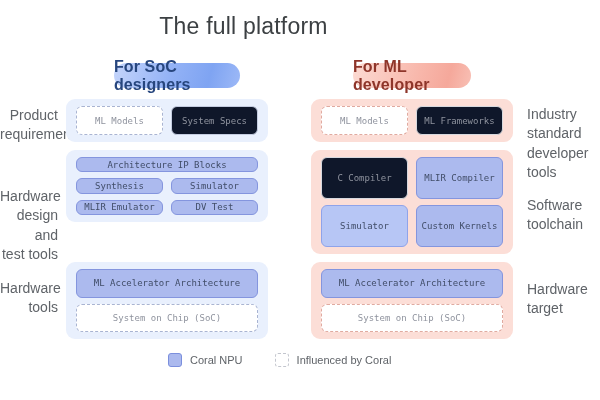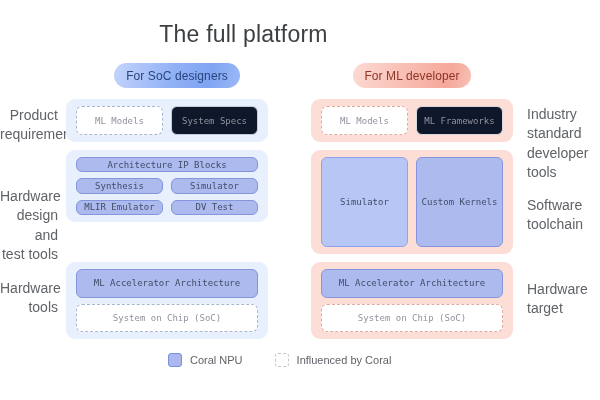--- a/index.html
+++ b/index.html
@@ -1,27 +1,27 @@
 <!DOCTYPE html>
 <html><head>
 <meta charset="utf-8">
 <style>
   html,body { margin:0; padding:0; background:#ffffff; }
   .stage {
     position:relative; width:600px; height:400px; overflow:hidden;
     font-family:"Liberation Sans", sans-serif; background:#ffffff;
   }
   .title {
-    position:absolute; top:21px; left:0; width:487px; text-align:center;
+    position:absolute; top:13px; left:0; width:487px; text-align:center;
     font-size:23px; font-weight:500; color:#3c4043; letter-spacing:0.2px;
   }
   .pill {
     position:absolute; height:25px; border-radius:13px;
     display:flex; align-items:center; justify-content:center;
-    font-size:12px; font-weight:400; letter-spacing:0.1px;
+    font-size:16px; font-weight:700; letter-spacing:0.1px;
   }
   .pill.soc {
     left:114px; top:63px; width:126px; color:#27467e;
     background:linear-gradient(105deg,#c5d5fb 0%,#93b2f6 45%,#7fa4f2 75%,#9db9f7 100%);
   }
   .pill.ml {
     left:353px; top:63px; width:118px; color:#8e352a;
     background:linear-gradient(105deg,#fcdbd3 0%,#f8b7ab 55%,#f5a89b 80%,#f8c0b5 100%);
   }
   .section {
@@ -128,20 +128,24 @@
 
   <div class="section pink sec-r1">
     <div class="row">
       <div class="box dashed-p">ML Models</div>
       <div class="box outline-g">ML Frameworks</div>
     </div>
   </div>
 
   <div class="section pink sec-r2">
     <div class="row">
+      <div class="box outline-g">C Compiler</div>
+      <div class="box filled">MLIR Compiler</div>
+    </div>
+    <div class="row">
       <div class="box filled-light">Simulator</div>
       <div class="box filled">Custom Kernels</div>
     </div>
   </div>
 
   <div class="section pink sec-r3">
     <div class="row">
       <div class="box filled">ML Accelerator Architecture</div>
     </div>
     <div class="row">

